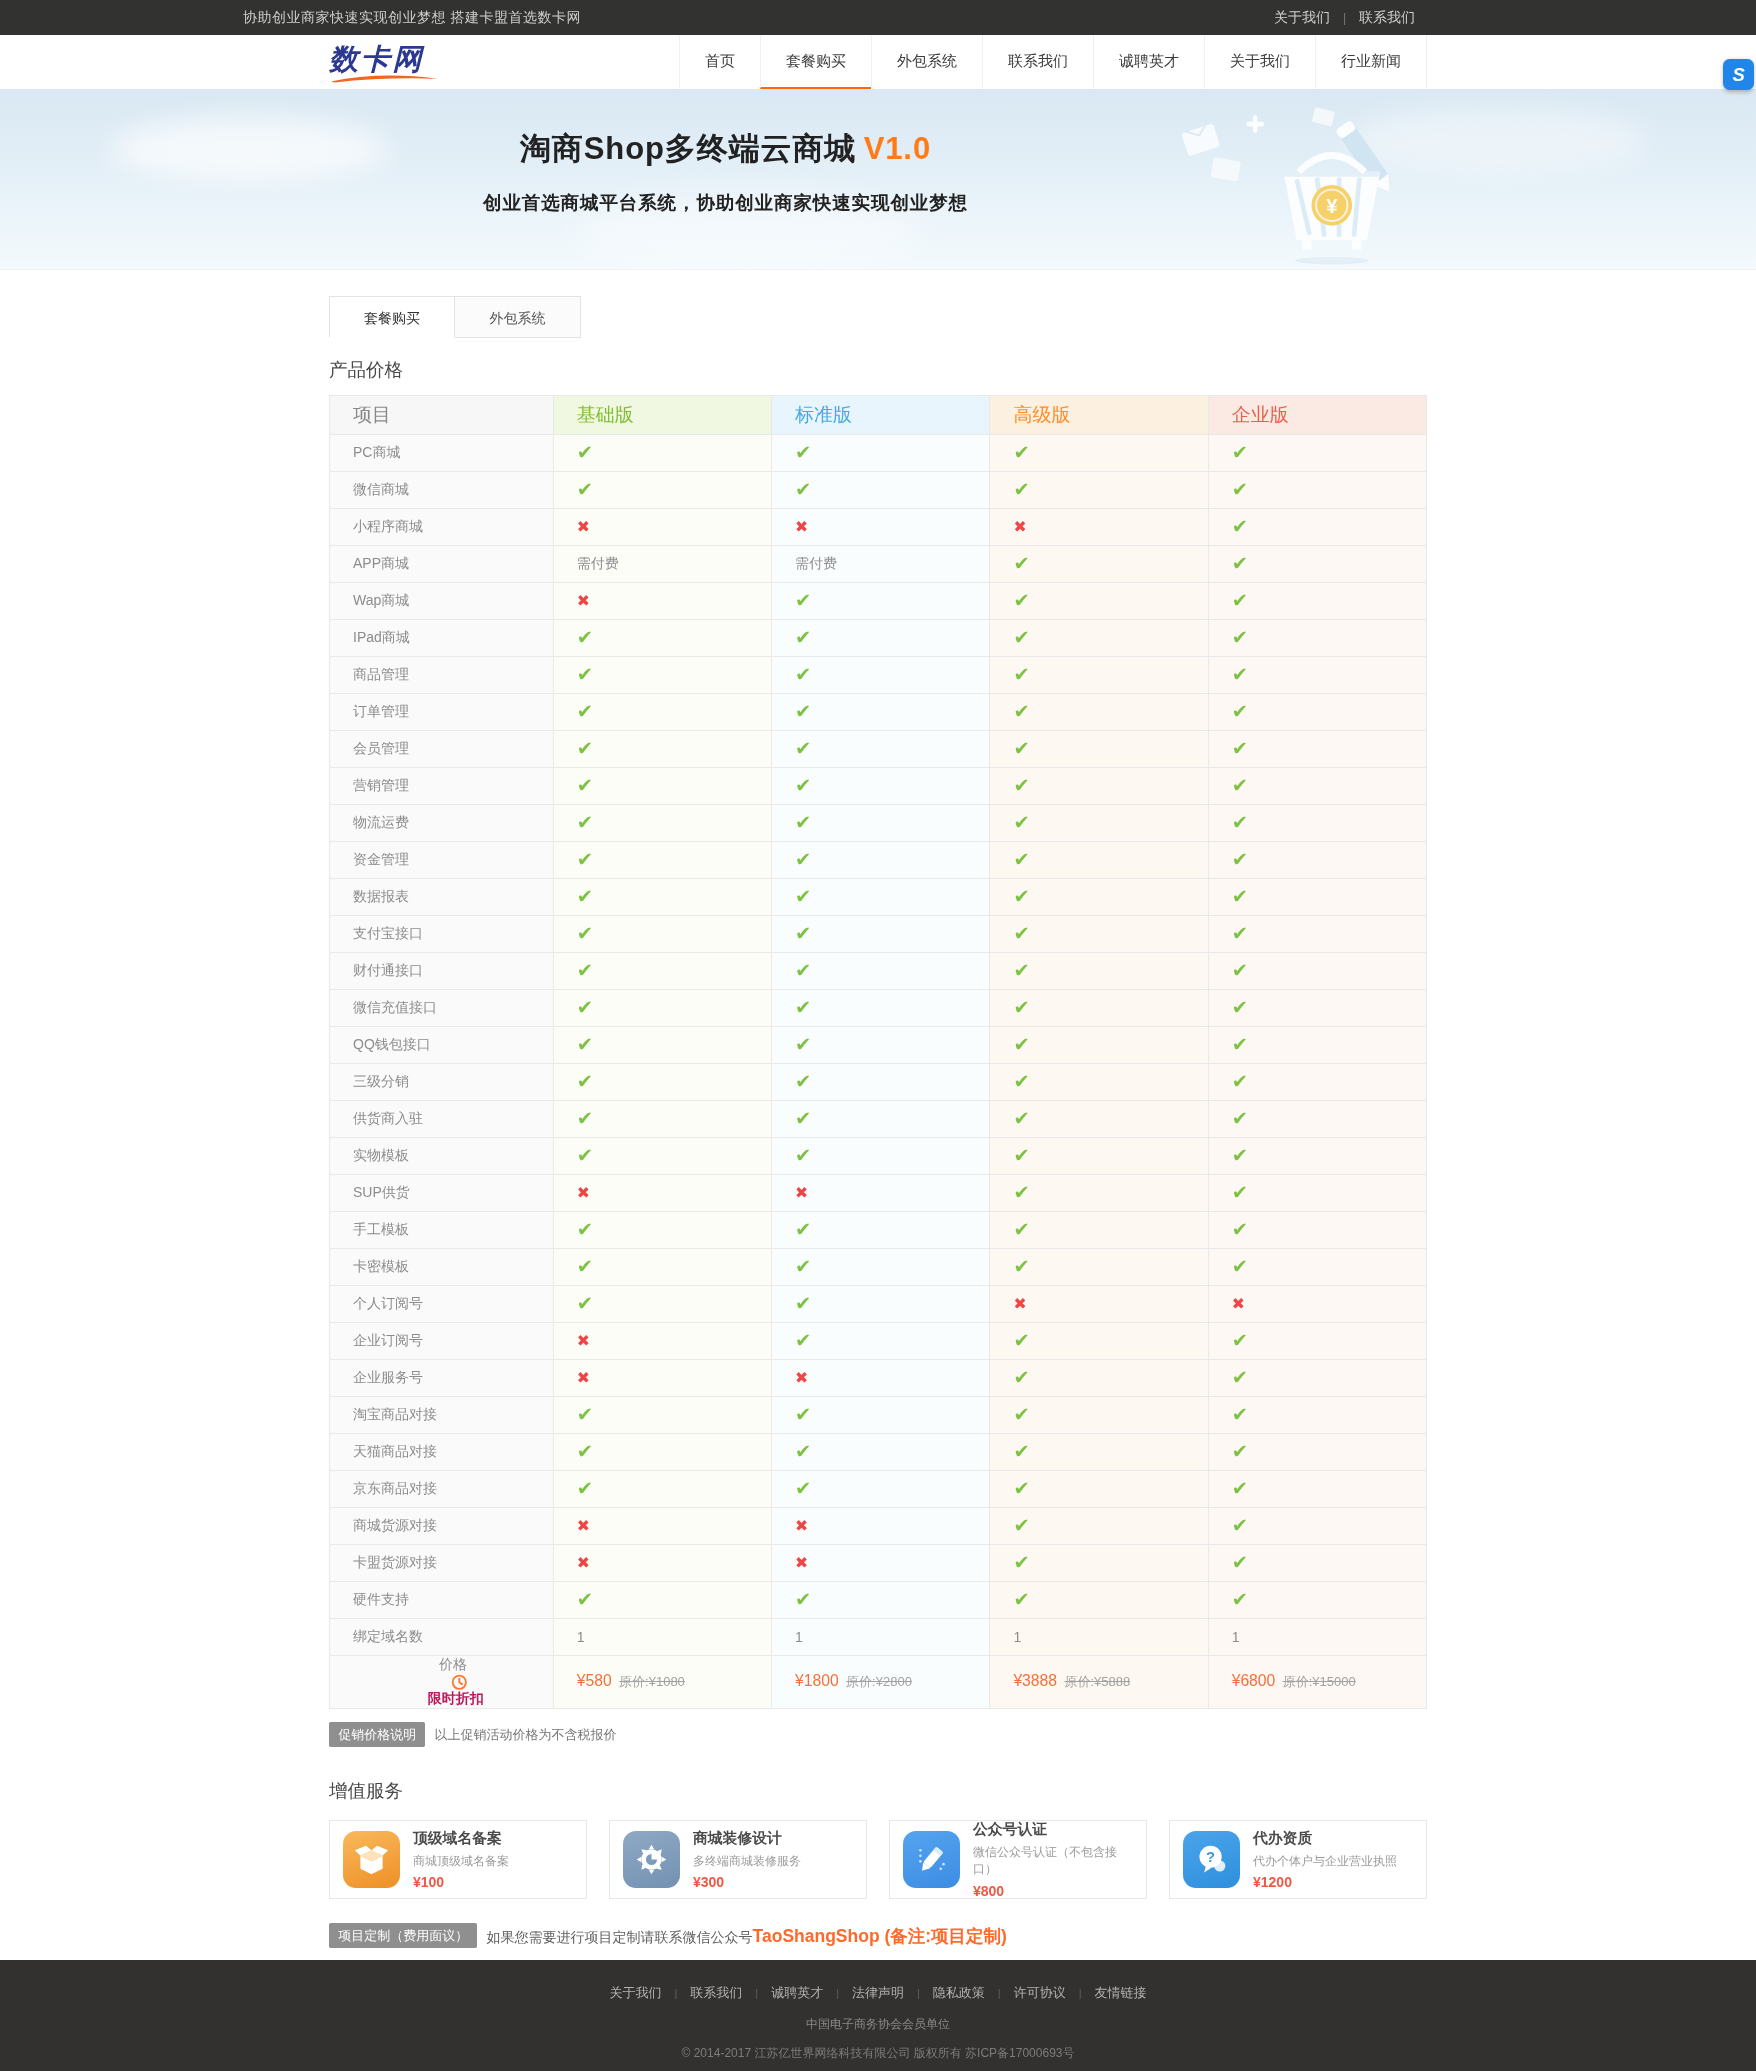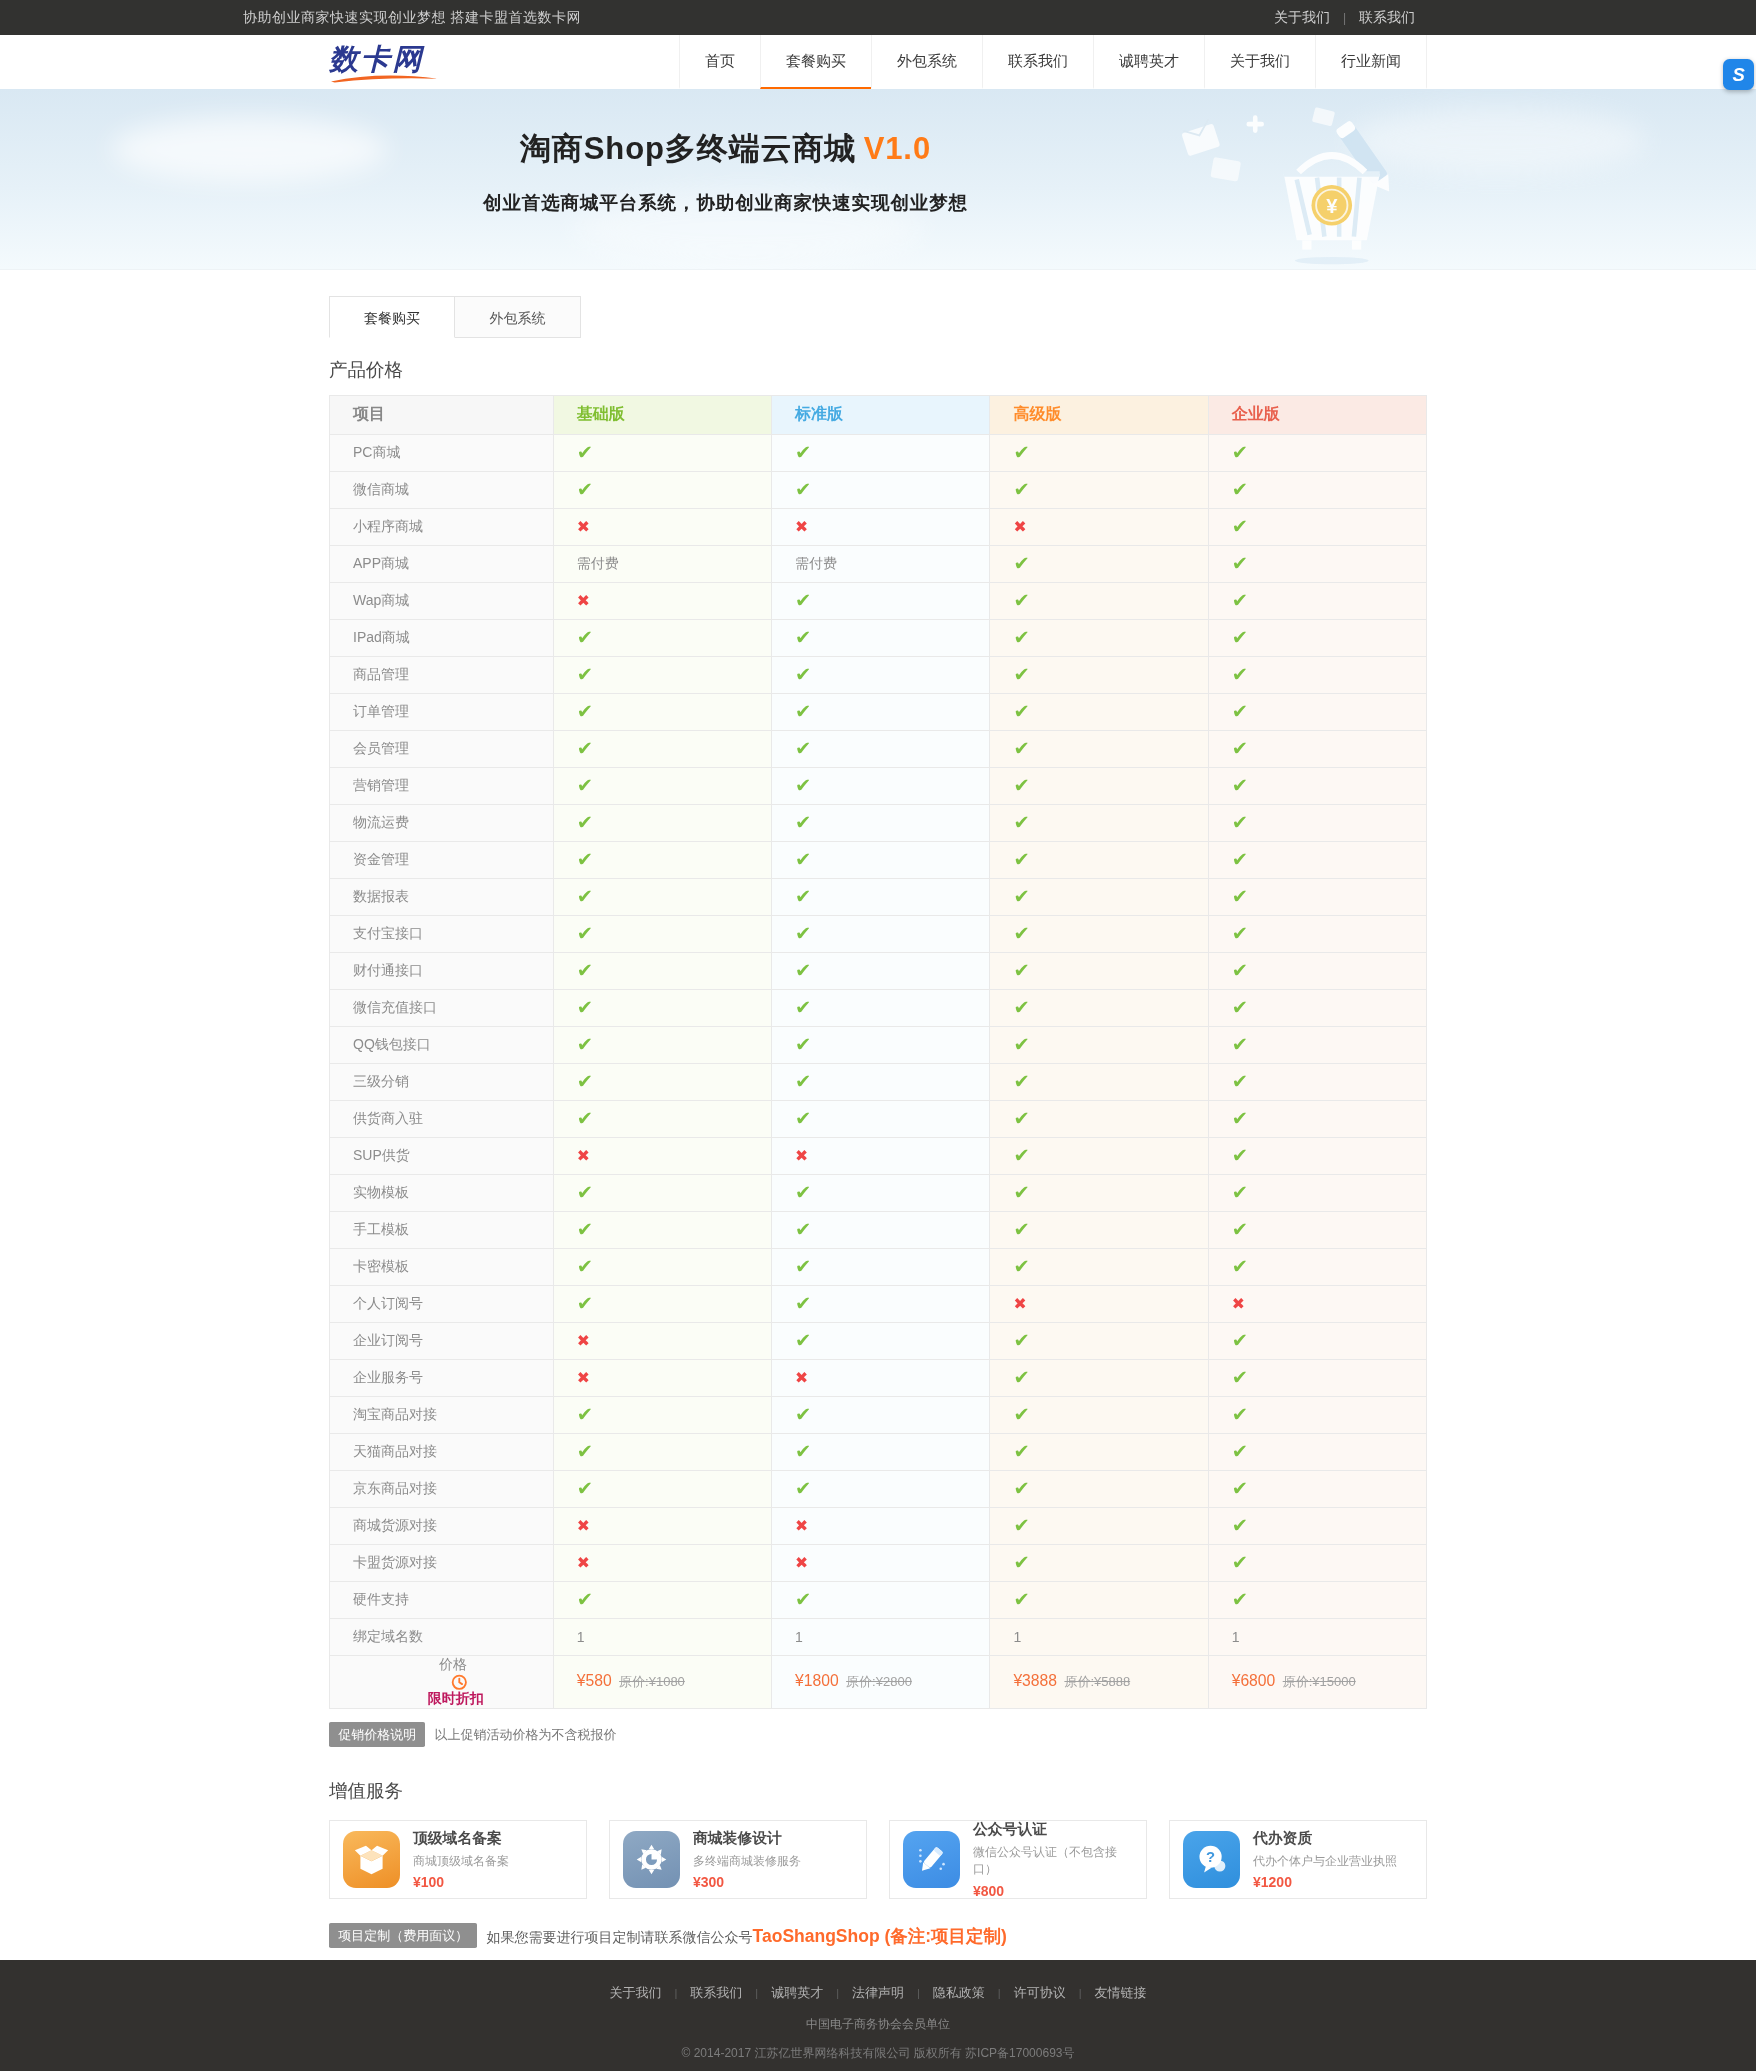--- a/index.html
+++ b/index.html
@@ -55,21 +55,21 @@
   .tabs { display:flex; margin-top:26px; }
   .tab { width:126px; height:42px; line-height:42px; text-align:center; font-size:14px; color:#555;
          border:0.9px solid #e3e3e3; background:#fbfbfb; cursor:pointer; }
   .tab.active { background:#fff; border-bottom-color:#fff; color:#333; }
   .tab + .tab { border-left:none; }
 
   .section-title { margin-top:18.5px; font-size:18.5px; color:#4a4a4a; }
 
   table.pricing { width:100%; border-collapse:collapse; table-layout:fixed; margin-top:13px; }
   table.pricing th, table.pricing td { border:0.9px solid #e9e9e9; text-align:left; padding-left:23px; overflow:hidden; white-space:nowrap;}
-  table.pricing th { height:39px; font-size:16px; font-weight:bold; }
+  table.pricing th { height:39px; font-size:19px; font-weight:normal; }
   th.h-item { background:#f7f7f7; color:#888; }
   th.h-basic { background:#f1f8e2; color:#7fbe30; }
   th.h-standard { background:#e8f5fd; color:#45aae2; }
   th.h-premium { background:#fcf1e0; color:#ff8c2a; }
   th.h-enterprise { background:#fbeae4; color:#e8604d; }
   table.pricing td { height:37px; font-size:14px; color:#8c8c8c; }
   td.lbl { background:#fafafa; }
   td.col0 { background:#fbfdf6; }
   td.col1 { background:#fafdfe; }
   td.col2 { background:#fdf9f2; }
@@ -337,30 +337,30 @@
           <td class="col3"><span class="ck">✔</span></td>
         </tr>
         <tr>
           <td class="lbl">供货商入驻</td>
           <td class="col0"><span class="ck">✔</span></td>
           <td class="col1"><span class="ck">✔</span></td>
           <td class="col2"><span class="ck">✔</span></td>
           <td class="col3"><span class="ck">✔</span></td>
         </tr>
         <tr>
+          <td class="lbl">实物模板</td>
+          <td class="col0"><span class="ck">✔</span></td>
+          <td class="col1"><span class="ck">✔</span></td>
+          <td class="col2"><span class="ck">✔</span></td>
+          <td class="col3"><span class="ck">✔</span></td>
+        </tr>
+        <tr>
           <td class="lbl">SUP供货</td>
           <td class="col0"><span class="cx">✖</span></td>
           <td class="col1"><span class="cx">✖</span></td>
-          <td class="col2"><span class="ck">✔</span></td>
-          <td class="col3"><span class="ck">✔</span></td>
-        </tr>
-        <tr>
-          <td class="lbl">实物模板</td>
-          <td class="col0"><span class="ck">✔</span></td>
-          <td class="col1"><span class="ck">✔</span></td>
           <td class="col2"><span class="ck">✔</span></td>
           <td class="col3"><span class="ck">✔</span></td>
         </tr>
         <tr>
           <td class="lbl">手工模板</td>
           <td class="col0"><span class="ck">✔</span></td>
           <td class="col1"><span class="ck">✔</span></td>
           <td class="col2"><span class="ck">✔</span></td>
           <td class="col3"><span class="ck">✔</span></td>
         </tr>

